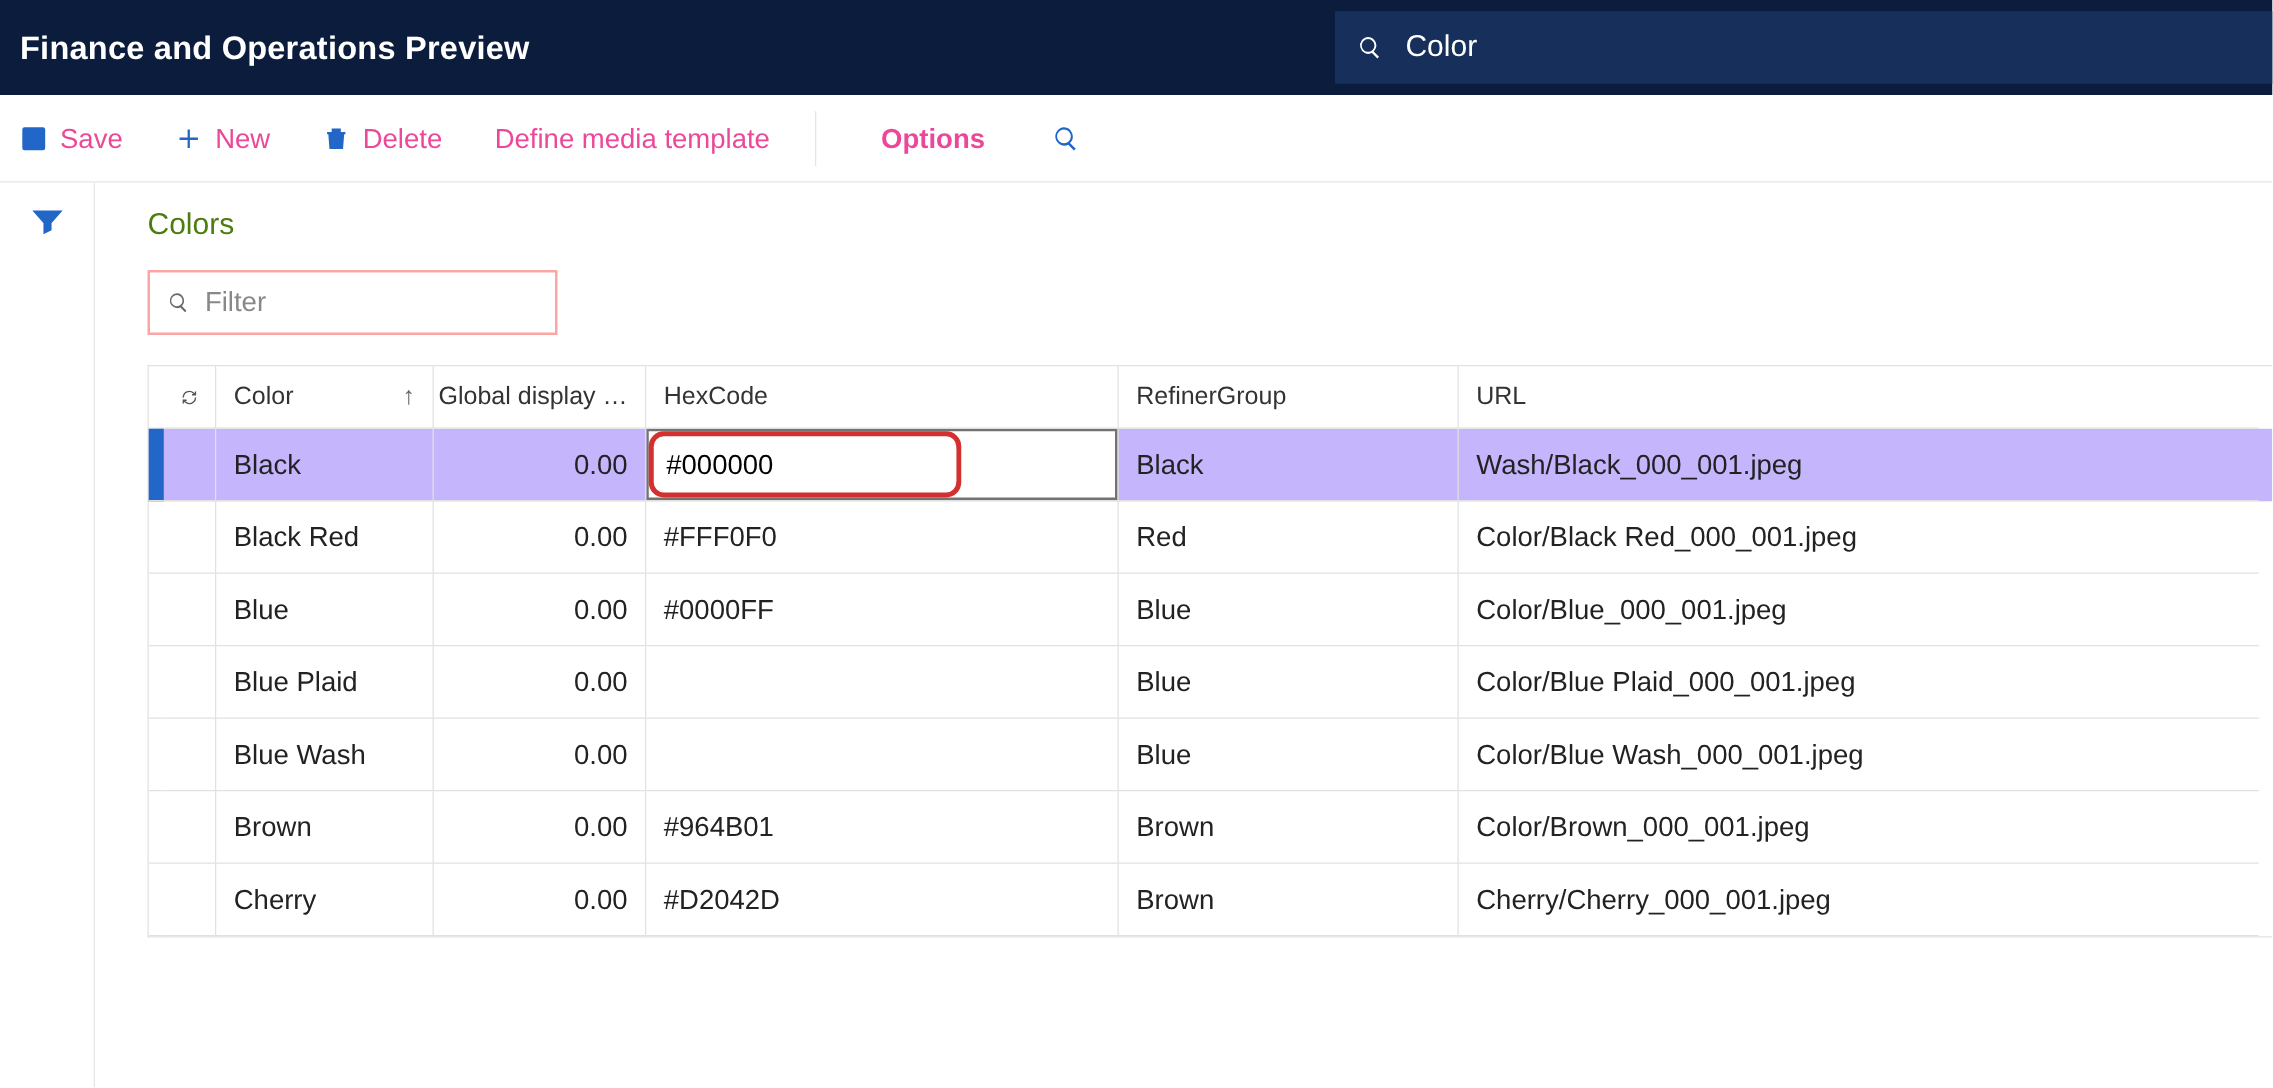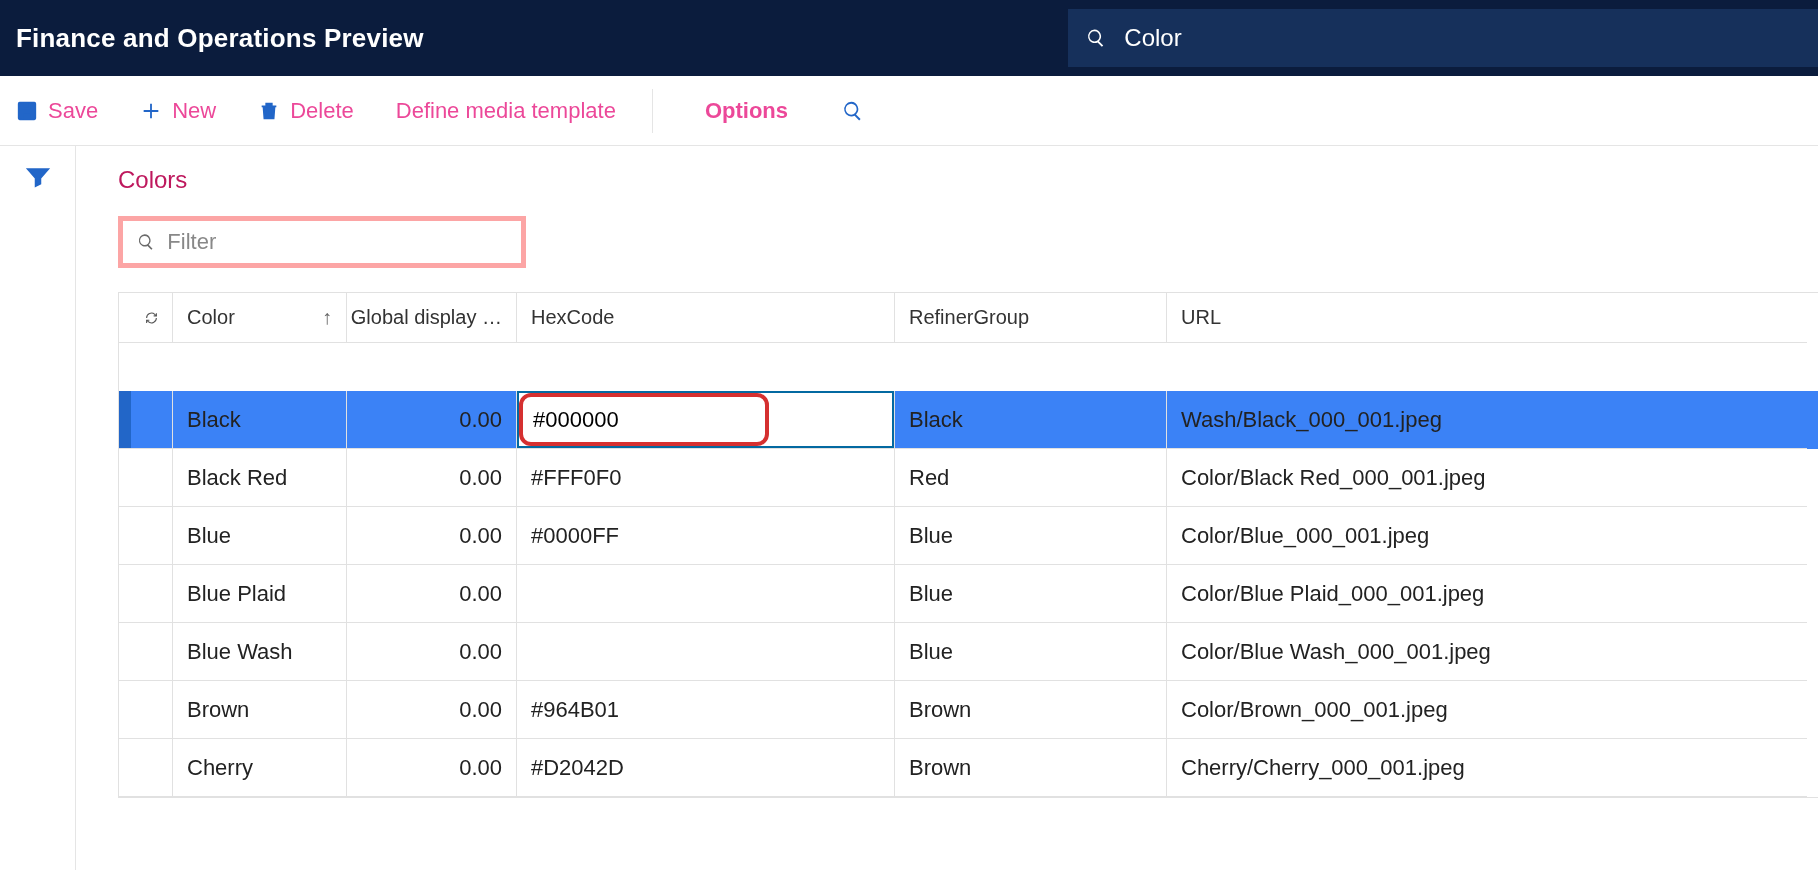--- a/index.html
+++ b/index.html
@@ -35,24 +35,24 @@
   .tbtn.options { font-weight: 600; margin-left: 16px; }
   .vdiv { width: 1px; height: 44px; background: #e5e5e5; }
   .search-tool-icon { width: 22px; height: 22px; fill: #2266c8; margin-left: 18px; cursor: pointer; }
 
   
   .body { display: flex; height: calc(870px - 76px - 70px); }
   .rail { width: 76px; border-right: 1px solid #e5e5e5; padding-top: 18px; text-align: center; }
   .rail .icon { width: 26px; height: 26px; fill: #2266c8; cursor: pointer; }
 
   .content { flex: 1; padding: 20px 0 0 42px; overflow: hidden; }
-  .section-title { font-size: 24px; color: #be185d; margin-bottom: 22px; }
+  .section-title { font-size: 24px; color: #4d7c0f; margin-bottom: 22px; }
 
   .filter-box {
-    width: 408px; height: 52px; border: 5px solid #fca5a5;
+    width: 328px; height: 52px; border: 2px solid #fca5a5;
     display: flex; align-items: center; padding: 0 14px;
     margin-bottom: 24px;
   }
   .filter-box .icon { width: 20px; height: 20px; fill: #6b6b6b; margin-right: 12px; }
   .filter-input { border: none; outline: none; font-size: 22px; color: #333; width: 100%; }
   .filter-input::placeholder { color: #888; }
 
   
   .grid { border: 1px solid #e1e1e1; border-right: none; }
   .grid-head, .grid-row { display: flex; }
@@ -65,24 +65,24 @@
   .grid-head .cell { font-size: 20px; color: #333; font-weight: 400; height: 50px; }
   .c-marker { width: 12px; min-width: 12px; padding: 0; border-right: none; }
   .c-refresh { width: 42px; min-width: 42px; justify-content: center; cursor: pointer; }
   .c-color { width: 174px; }
   .c-display { width: 170px; justify-content: flex-end; text-align: center; }
   .c-hex { width: 378px; }
   .c-refiner { width: 272px; }
   .c-url { width: 640px; border-right: none; }
   .sort-ind { margin-left: auto; font-size: 20px; color: #666; }
 
-  .grid-row.selected { background: #3b82f6; margin-top: 48px; }
+  .grid-row.selected { background: #c4b5fd; }
   .grid-row.selected .c-marker { background: #2266c8; }
   .hex-edit-outer {
-    width: 100%; height: 100%; border: 2px solid #0369a1;
+    width: 100%; height: 100%; border: 2px solid #737373;
     display: flex; align-items: center; background: #fff;
   }
   .hex-edit-stage {
     width: 250px; height: 100%; border: 4px solid #d53030; border-radius: 12px;
     display: flex; align-items: center; padding-left: 10px; box-sizing: border-box;
   }
   .hex-edit-input {
     border: none; outline: none; font-size: 22px; width: 100%;
   }
 </style>

